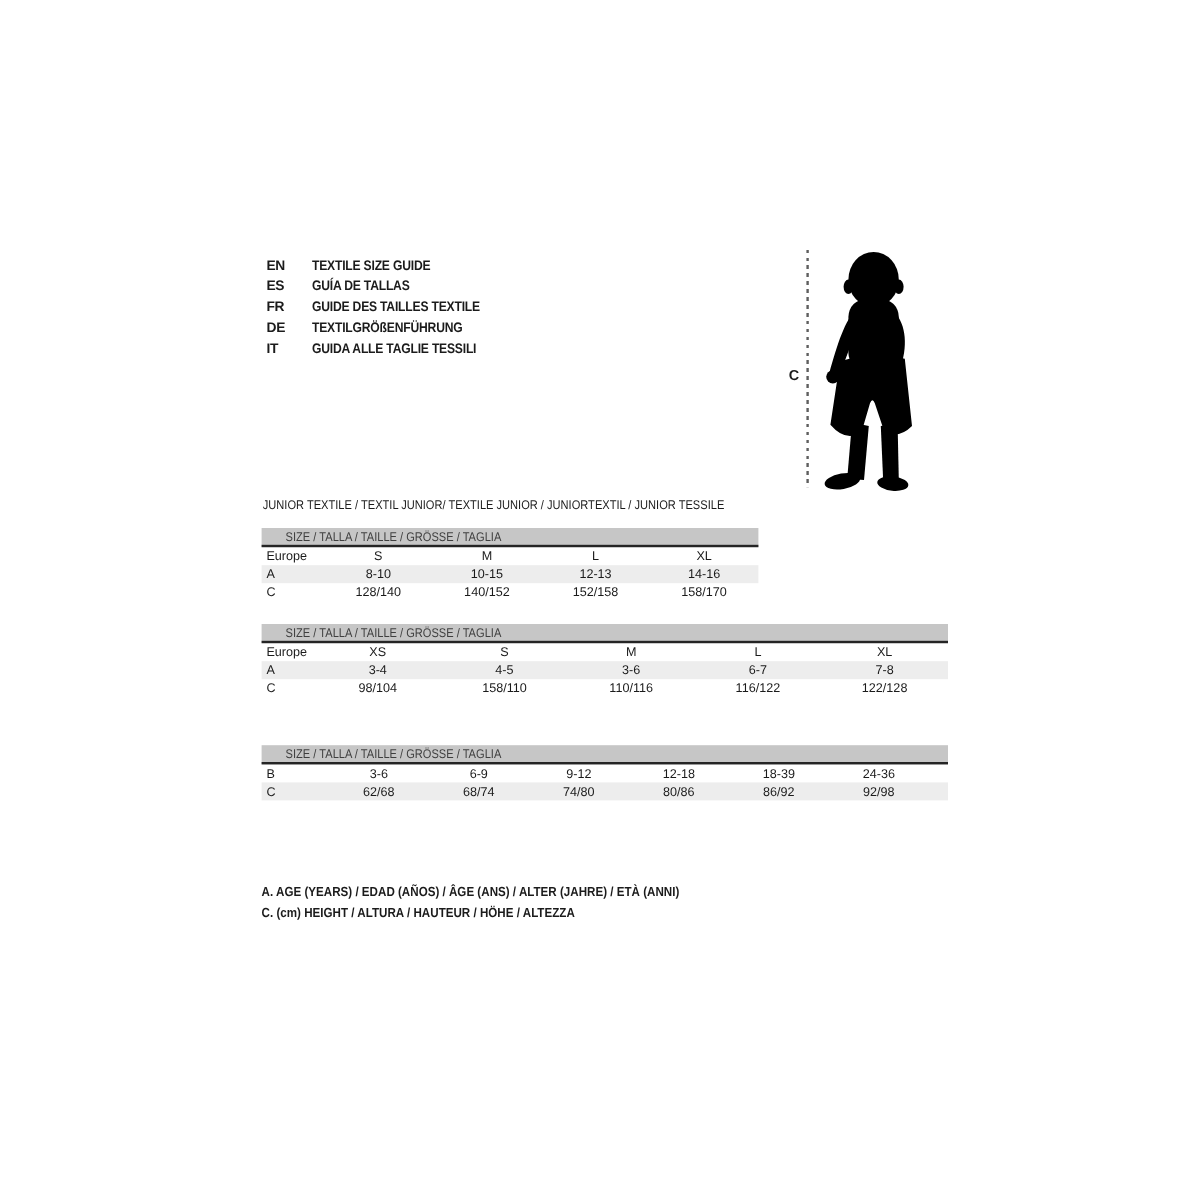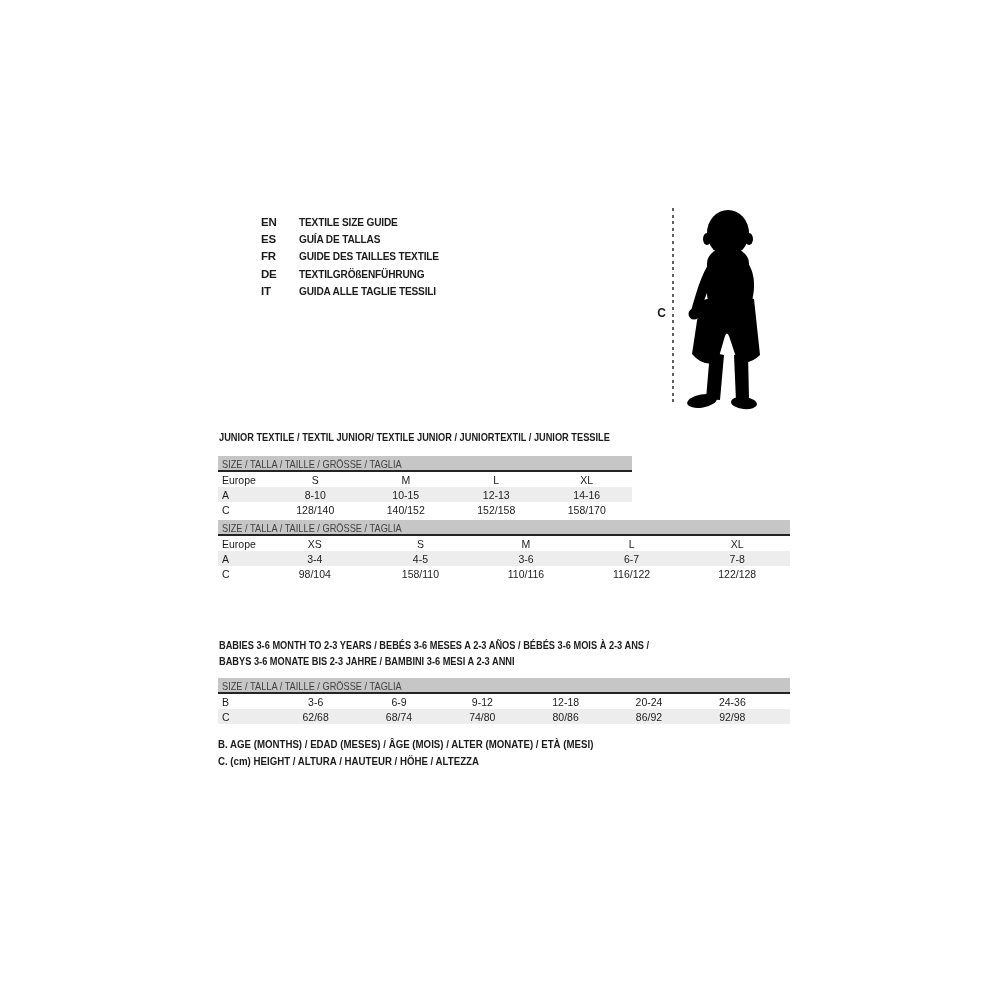--- a/index.html
+++ b/index.html
@@ -7,37 +7,37 @@
     width:1000px;height:1000px;background:#ffffff;position:relative;
     font-family:"Liberation Sans","DejaVu Sans",sans-serif;color:#1b1b1b;
     -webkit-font-smoothing:antialiased;overflow:hidden;
   }
   .abs{position:absolute;}
   .condense{display:inline-block;transform:scaleX(0.88);transform-origin:0 50%;white-space:nowrap;}
 
   
   .lang-block{left:222px;top:213px;}
   .lang-row{display:grid;grid-template-columns:38px auto;height:17.3px;align-items:center;
-            font-weight:bold;font-size:11.5px;letter-spacing:-0.2px;margin-left:39px;}
+            font-weight:bold;font-size:11.5px;letter-spacing:-0.2px;}
 
   
   .dash-line{left:672px;top:208px;width:2px;height:198px;
     background:repeating-linear-gradient(to bottom,#5f5f5f 0px,#5f5f5f 3px,transparent 3px,transparent 6.6px);}
   .c-label{left:646px;top:306px;width:20px;text-align:right;font-weight:bold;font-size:12px;}
   .silhouette{left:683px;top:208px;}
 
   
   .table-block{left:218px;}
   .t1{top:415px;width:414px;}
   .t2{top:520px;width:572px;}
   .t3{top:621px;width:572px;}
-  .t-title{margin:16px 0 12px 1px;font-size:10.5px;font-weight:bold;line-height:13px;white-space:nowrap;}
+  .t-title{margin:0 0 12px 1px;font-size:10.5px;font-weight:normal;line-height:13px;white-space:nowrap;}
   .t3 .t-title{margin-bottom:9px;line-height:16px;}
   .size-bar{height:16px;line-height:16px;background:#c6c6c6;color:#3f3f3f;
-            padding-left:4px;font-size:10.5px;border-bottom:2px solid #242424;box-sizing:border-box;}
+            padding-left:20px;font-size:10.5px;border-bottom:2px solid #242424;box-sizing:border-box;}
   .t-row{display:grid;height:15px;align-items:center;font-size:10.5px;}
   .t1 .t-row{grid-template-columns:52px repeat(4,1fr);}
   .t2 .t-row{grid-template-columns:44px repeat(5,1fr);}
   .t3 .t-row{grid-template-columns:56px repeat(6,1fr);padding-right:16px;box-sizing:border-box;}
   .shade{background:#ededed;}
   .rlabel{text-align:left;padding-left:4px;}
   .cell{text-align:center;}
   .subsup{font-size:7.5px;vertical-align:-1px;}
 
   
@@ -145,41 +145,37 @@
     <div class="rlabel">C</div>
     <div class="cell">98/104</div>
     <div class="cell">158/110</div>
     <div class="cell">110/116</div>
     <div class="cell">116/122</div>
     <div class="cell">122/128</div>
   </div>
 </section>
 
 <section class="abs table-block t3">
-  <h3 class="t-title">
-    <span class="condense">BABIES 3-6 MONTH TO 2-3 YEARS / BEBÉS 3-6 MESES A 2-3 AÑOS / BÉBÉS 3-6 MOIS À 2-3 ANS /</span><br>
-    <span class="condense">BABYS 3-6 MONATE BIS 2-3 JAHRE / BAMBINI 3-6 MESI A 2-3 ANNI</span>
-  </h3>
   <div class="size-bar"><span class="condense">SIZE / TALLA / TAILLE / GRÖSSE / TAGLIA</span></div>
   <div class="t-row">
     <div class="rlabel">B</div>
     <div class="cell">3-6</div>
     <div class="cell">6-9</div>
     <div class="cell">9-12</div>
     <div class="cell">12-18</div>
-    <div class="cell">20-24</div>
+    <div class="cell">18-39</div>
     <div class="cell">24-36</div>
   </div>
   <div class="t-row shade">
     <div class="rlabel">C</div>
     <div class="cell">62/68</div>
     <div class="cell">68/74</div>
     <div class="cell">74/80</div>
     <div class="cell">80/86</div>
     <div class="cell">86/92</div>
     <div class="cell">92/98</div>
   </div>
 </section>
 
 <div class="abs legend">
-  <div class="legend-line"><span class="condense">B. AGE (MONTHS) / EDAD (MESES) / ÂGE (MOIS) / ALTER (MONATE) / ETÀ (MESI)</span></div>
+  <div class="legend-line"><span class="condense">A. AGE (YEARS) / EDAD (AÑOS) / ÂGE (ANS) / ALTER (JAHRE) / ETÀ (ANNI)</span></div>
   <div class="legend-line"><span class="condense">C. (cm) HEIGHT / ALTURA / HAUTEUR / HÖHE / ALTEZZA</span></div>
 </div>
 
 </body></html>

